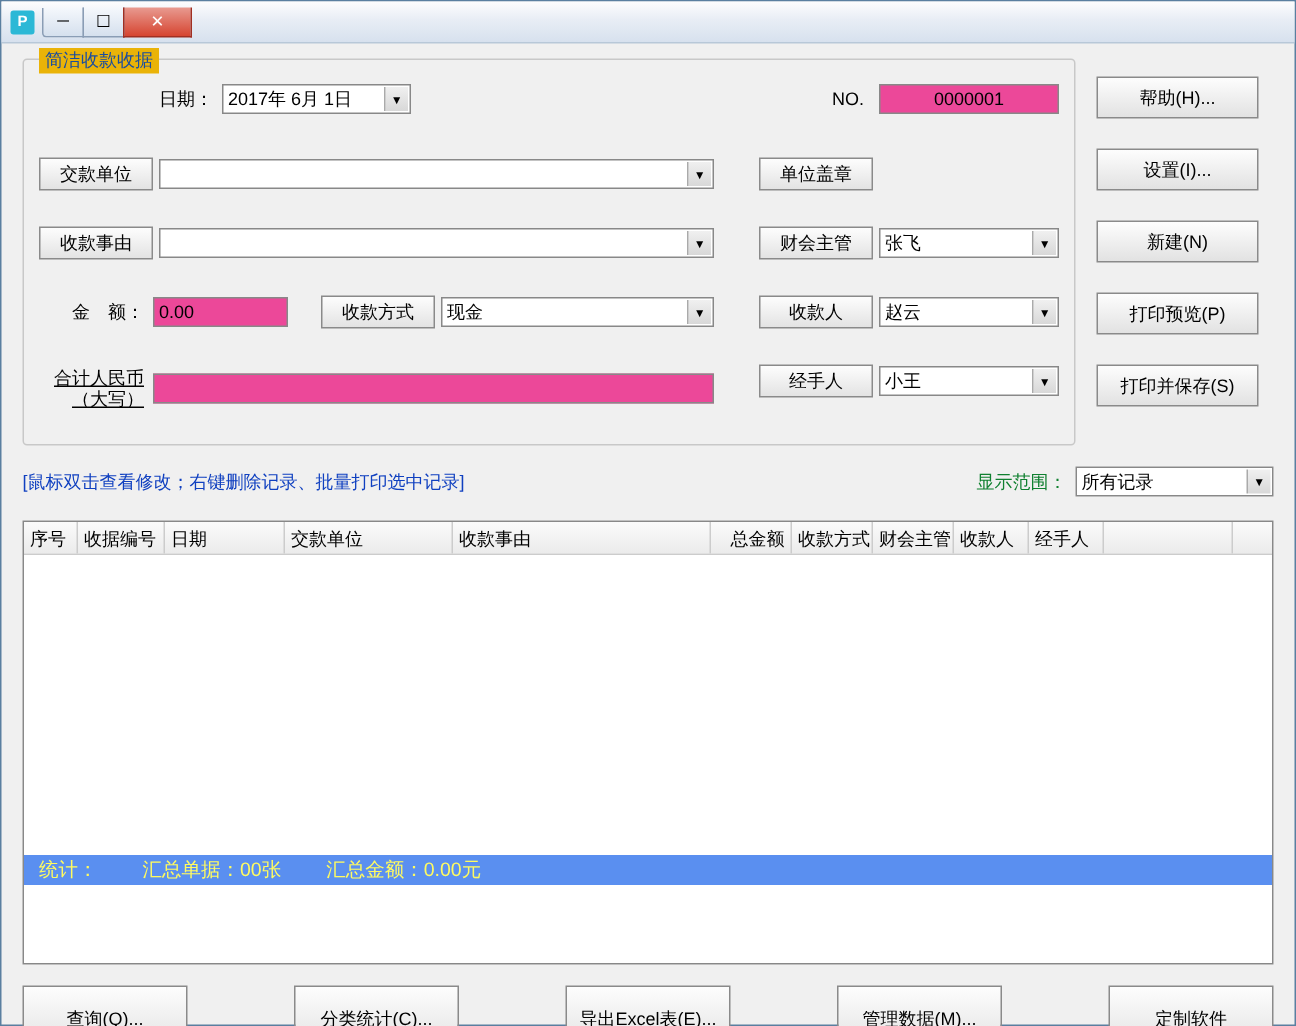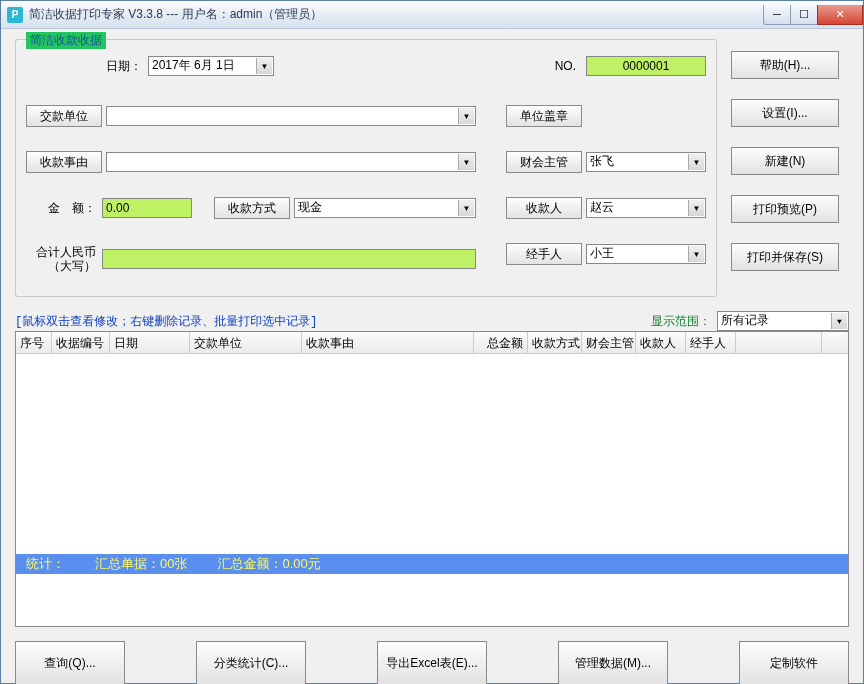--- a/index.html
+++ b/index.html
@@ -8,51 +8,50 @@
 .titlebar { height: 28px; background: linear-gradient(#fdfdfe, #e8edf5 45%, #d7e1ee); display: flex; align-items: center; padding-left: 6px; border-bottom: 1px solid #b8c8d8; }
 .titlebar .icon { width: 16px; height: 16px; background: #2bb8d6; border-radius: 2px; margin-right: 6px; display: flex; align-items: center; justify-content: center; color: #fff; font-size: 10px; font-weight: bold; }
 .titlebar .title { color: #2a3b55; flex: 1; }
 .win-controls { display: flex; height: 20px; margin-right: 0; }
 .win-btn { width: 28px; height: 20px; border: 1px solid #8a9db5; border-top: none; background: linear-gradient(#f5f8fc, #d5e0ee); display: flex; align-items: center; justify-content: center; font-size: 11px; margin-left: -1px; }
 .win-btn.min { border-bottom-left-radius: 3px; }
 .win-btn.max { }
 .win-btn.close { width: 46px; background: linear-gradient(#e89a90, #d64531); color: #fff; border-color: #a02f22; }
 .content { padding: 10px 14px; }
 .groupbox { border: 1px solid #c8c8c8; border-radius: 3px; position: relative; padding: 14px 10px 10px; margin-bottom: 8px; }
-.groupbox .legend { position: absolute; top: -8px; left: 10px; background: #22c55e; padding: 0 4px; color: #1a4da0; }
+.groupbox .legend { position: absolute; top: -8px; left: 10px; background: #eab308; padding: 0 4px; color: #1a4da0; }
 .form-row { display: flex; align-items: center; height: 24px; margin-bottom: 22px; }
 .form-row.first { margin-bottom: 26px; }
 .btn-label { width: 76px; height: 22px; border: 1px solid #8a8a8a; background: linear-gradient(#fdfdfd, #e3e3e3); font-size: 12px; cursor: pointer; text-align: center; }
 .static-label { width: 76px; text-align: right; padding-right: 6px; }
-.input-text { height: 20px; border: 1px solid #888; background: #bef264; padding: 0 3px; font-size: 12px; }
-.combo { height: 20px; border: 1px solid #888; background: #fff; display: flex; align-items: flex-start; padding-left: 3px; position: relative; }
+.input-text { height: 20px; border: 1px solid #888; background: #ec4899; padding: 0 3px; font-size: 12px; }
+.combo { height: 20px; border: 1px solid #888; background: #fff; display: flex; align-items: center; padding-left: 3px; position: relative; }
 .combo .arrow { position: absolute; right: 1px; top: 1px; bottom: 1px; width: 16px; background: linear-gradient(#f0f0f0,#d8d8d8); border-left: 1px solid #aaa; display: flex; align-items: center; justify-content: center; font-size: 8px; }
 .date-input { width: 126px; }
 .no-label { padding: 0 10px; }
 .no-input { width: 120px; text-align: center; }
 .side-btn { width: 108px; height: 28px; border: 1px solid #8a8a8a; background: linear-gradient(#fdfdfd, #e2e2e2); font-size: 12px; cursor: pointer; margin-bottom: 20px; display: block; }
-.hint-row { display: flex; align-items: center; margin: 6px 0 0; font-family: Liberation Mono, monospace; }
+.hint-row { display: flex; align-items: center; margin: 6px 0 16px; }
 .hint-text { color: #1040c0; flex: 1; }
 .show-range-label { color: #108030; margin-right: 6px; }
 .range-combo { width: 132px; }
 .table-wrap { border: 1px solid #888; background: #fff; height: 296px; overflow: hidden; }
 .table-header { display: flex; background: linear-gradient(#fbfbfb,#ebebeb); border-bottom: 1px solid #ccc; height: 22px; }
 .th { border-right: 1px solid #ccc; padding: 3px 4px; font-size: 12px; white-space: nowrap; overflow: hidden; }
 .table-body { height: 200px; background: #fff; }
 .stats-bar { height: 20px; background: #5a8ff0; color: #fffb60; display: flex; align-items: center; padding-left: 10px; font-size: 13px; gap: 30px; }
 .bottom-row { display: flex; justify-content: space-between; padding: 14px 0 0; }
 .bottom-btn { width: 110px; height: 44px; border: 1px solid #8a8a8a; background: linear-gradient(#fdfdfd,#e2e2e2); font-size: 12px; cursor: pointer; }
 </style>
 </head>
 <body>
 
 <div class="window">
   <div class="titlebar">
     <div class="icon">P</div>
-    <div class="title">简洁收据打印专家 V3.3.8 --- 用户名：admin（管理员）</div>
     <div class="win-controls">
       <div class="win-btn min">─</div>
       <div class="win-btn max">☐</div>
       <div class="win-btn close">✕</div>
     </div>
   </div>
 
   <div class="content">
 
     <div style="display:flex; gap:14px;">
@@ -94,21 +93,21 @@
                 <input class="input-text" style="width: 90px;" value="0.00">
                 <div style="width:22px;"></div>
                 <button class="btn-label">收款方式</button>
                 <div style="width:4px;"></div>
                 <div class="combo" style="flex:1;">
                   <span>现金</span>
                   <span class="arrow">▼</span>
                 </div>
               </div>
               <div class="form-row" style="margin-bottom:0; height:34px;">
-                <span class="static-label" style="line-height:14px;">
+                <span class="static-label" style="line-height:14px;text-decoration:underline;">
                   <span>合计人民币</span><br><span>（大写）</span>
                 </span>
                 <input class="input-text" style="flex: 1 1 0%;" value="">
               </div>
             </div>
 
             <div style="width:200px;">
               <div class="form-row">
                 <button class="btn-label">单位盖章</button>
               </div>

